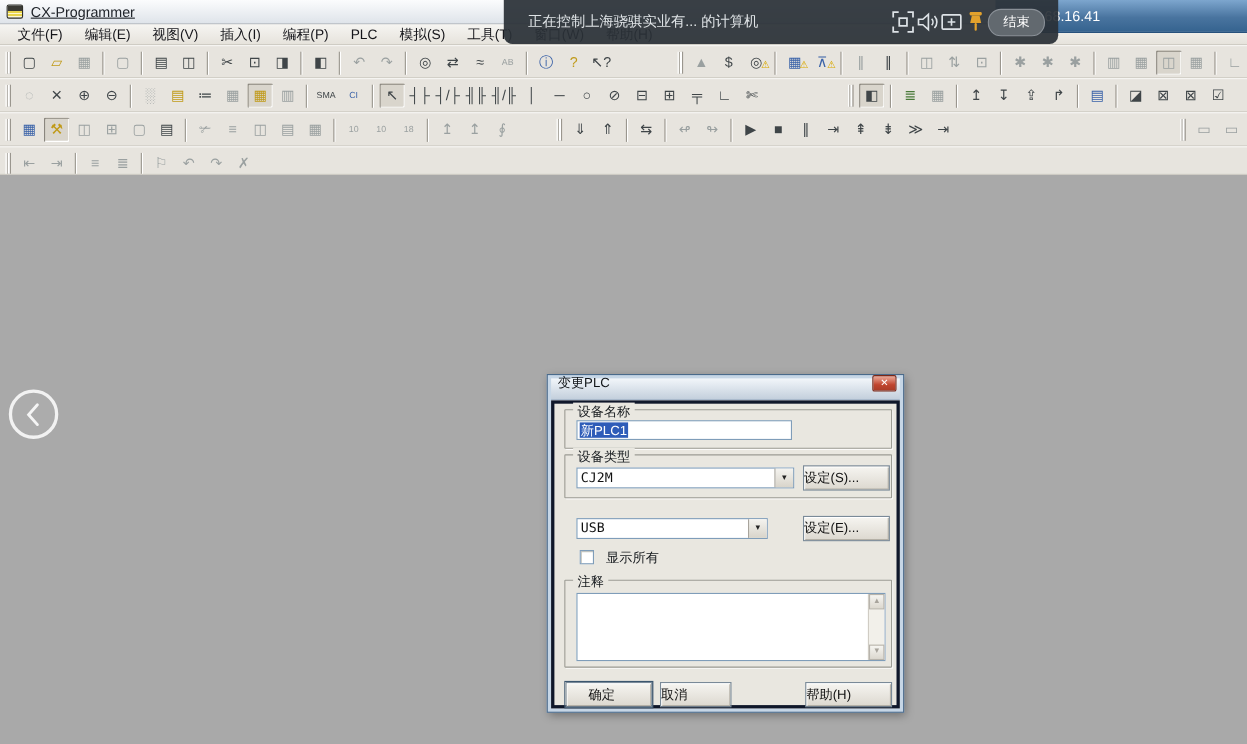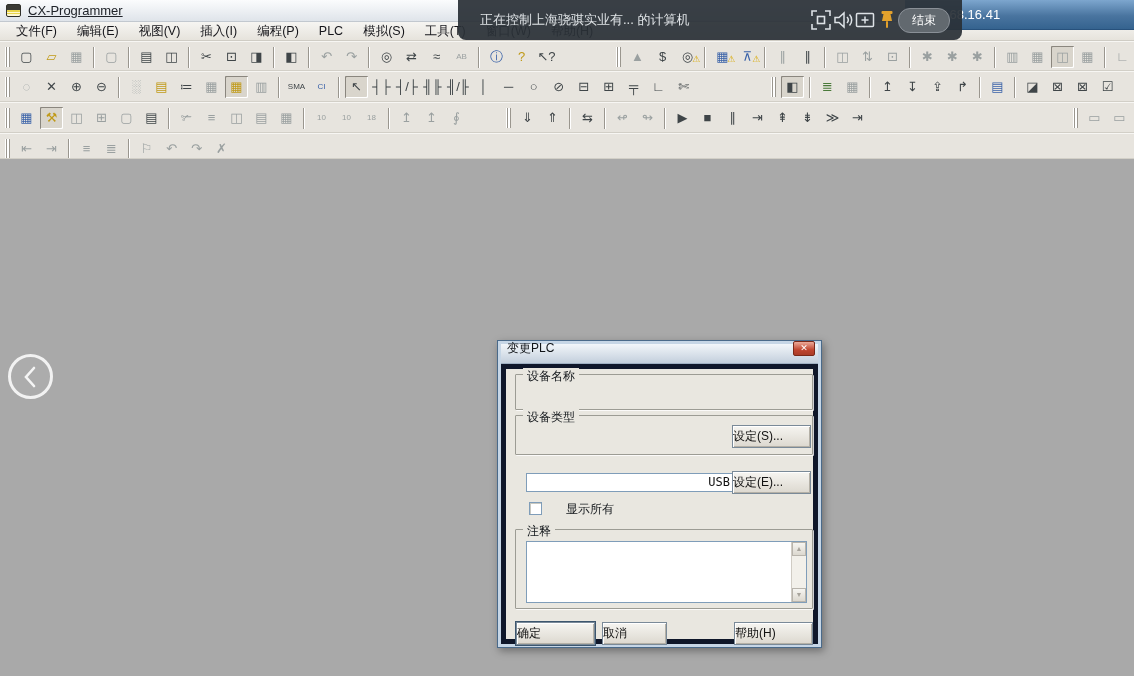--- a/index.html
+++ b/index.html
@@ -62,21 +62,21 @@
 
   
   .dialog{position:absolute;left:497px;top:340px;width:325px;height:308px;z-index:40;
     background:#c6d6e6;border:1px solid #4a6residual?;border:1px solid #4a6a8a;box-shadow:2px 3px 8px rgba(0,0,0,.35);padding:3px;}
   .dlg-titlebar{height:20px;background:linear-gradient(#f2f6fa,#c3cfdc);
     display:flex;align-items:center;padding:0 3px 10px 6px;border-bottom:1px solid #9fb0c2;}
   .dlg-title{font-size:12px;color:#101418;flex:1;}
   .dlg-close{width:22px;height:15px;border:1px solid #7a2818;border-radius:2px;
     background:linear-gradient(#eaa violet?#fff);background:linear-gradient(#edab9a,#c0452f 60%,#a93c28);
     color:#fff;font-size:9px;font-weight:bold;line-height:13px;text-align:center;cursor:pointer;}
-  .dlg-body{position:relative;height:280px;background:#e9e7e0;border:5px solid #0f172a;}
+  .dlg-body{position:relative;height:280px;background:#e9e7e0;border:3px solid #0f172a;}
   .grp{position:absolute;border:1px solid #9c9c94;box-shadow:1px 1px 0 rgba(255,255,255,.8);border-radius:1px;}
   .grp-label{position:absolute;top:-7px;left:7px;background:#e9e7e0;padding:0 4px;font-size:12px;color:#14181c;}
   .fld-input{position:absolute;background:#fff;border:1px solid #7f9db9;
     font:12px "DejaVu Sans Mono","Liberation Mono",monospace;padding:1px 2px;line-height:14px;}
   .sel{background:#2e5cb8;color:#fff;padding:0 1px;}
   .combo{position:absolute;background:#fff;border:1px solid #7f9db9;display:flex;}
   .combo-text{flex:1;font:12px "DejaVu Sans Mono","Liberation Mono",monospace;padding:1px 3px;color:#111;overflow:hidden;}
   .combo-btn{width:17px;background:linear-gradient(#f4f3ef,#d8d4ca);border-left:1px solid #a8a49c;
     font-size:7px;color:#222;display:flex;align-items:center;justify-content:center;cursor:pointer;}
   .btn3d{position:absolute;height:23px;background:linear-gradient(#f6f5f1,#dcd8cf);
@@ -340,42 +340,49 @@
 <div class="dialog">
   <div class="dlg-titlebar">
     <span class="dlg-title">变更PLC</span>
     <span class="dlg-close">✕</span>
   </div>
   <div class="dlg-body">
 
     <div class="grp" style="left:9px;top:5px;width:298px;height:36px;">
       <span class="grp-label">设备名称</span>
     </div>
+    <div class="fld-input" style="left:20px;top:15px;width:196px;height:18px;">
+      <span class="sel">新PLC1</span>
+    </div>
 
     <div class="grp" style="left:9px;top:46px;width:298px;height:40px;">
       <span class="grp-label">设备类型</span>
     </div>
+    <div class="combo" style="left:20px;top:58px;width:198px;height:19px;">
+      <span class="combo-text">CJ2M</span>
+      <span class="combo-btn">▼</span>
+    </div>
     <div class="btn3d" style="left:226px;top:56px;width:79px;">设定(S)...</div>
 
-    <div class="combo" style="left:20px;top:104px;width:225px;height:19px;text-align:right;">
+    <div class="combo" style="left:20px;top:104px;width:174px;height:19px;">
       <span class="combo-text">USB</span>
       <span class="combo-btn">▼</span>
     </div>
     <div class="btn3d" style="left:226px;top:102px;width:79px;">设定(E)...</div>
     <span class="chk" style="left:23px;top:133px;"></span>
-    <span class="chk-label" style="left:60px;top:132px;">显示所有</span>
+    <span class="chk-label" style="left:47px;top:132px;">显示所有</span>
 
     <div class="grp" style="left:9px;top:160px;width:298px;height:80px;">
       <span class="grp-label">注释</span>
     </div>
     <div class="ta" style="left:20px;top:172px;width:281px;height:62px;">
       <span class="ta-text"></span>
       <span class="ta-scroll">
         <span class="sc-btn">▲</span>
         <span class="sc-btn">▼</span>
       </span>
     </div>
 
-    <div class="btn3d default" style="left:10px;top:253px;width:79px;">确定</div>
+    <div class="btn3d default" style="left:10px;top:253px;width:79px;padding-left:20px;">确定</div>
     <div class="btn3d" style="left:96px;top:253px;width:65px;">取消</div>
     <div class="btn3d" style="left:228px;top:253px;width:79px;">帮助(H)</div>
   </div>
 </div>
 
 </body></html>

